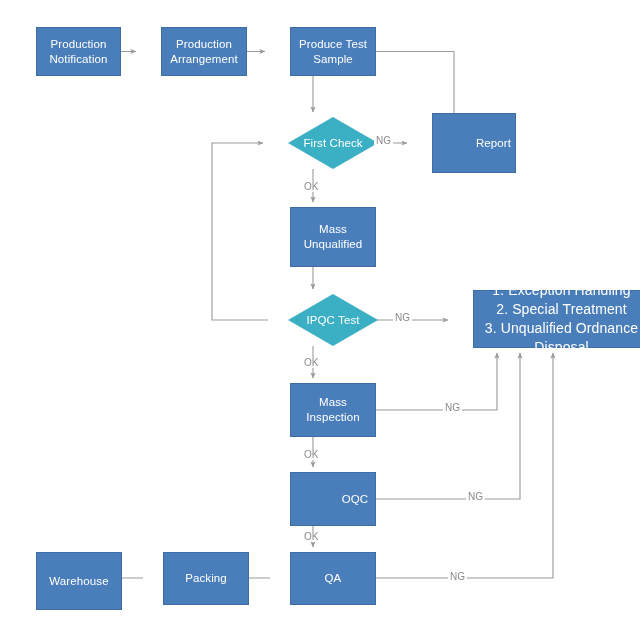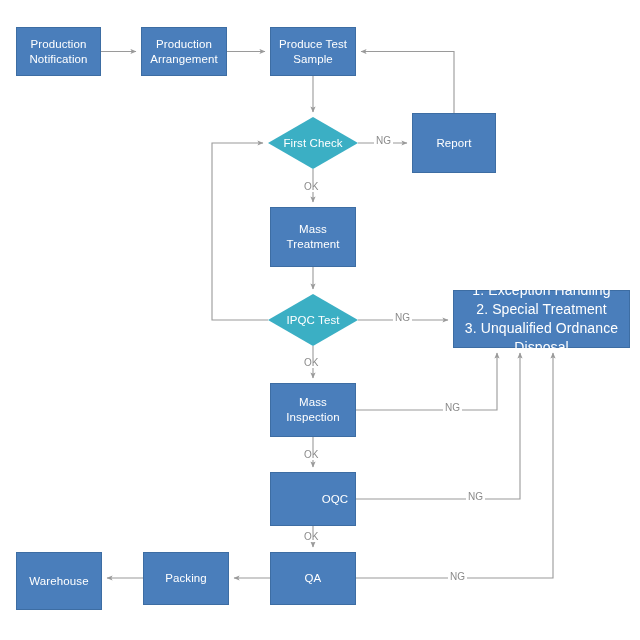--- a/index.html
+++ b/index.html
@@ -27,20 +27,21 @@
     position: absolute;
     box-sizing: border-box;
     display: flex;
     align-items: center;
     justify-content: center;
     text-align: center;
     color: #ffffff;
     font-size: 11.5px;
     line-height: 1.3;
     letter-spacing: 0.1px;
+    margin-left: 20px;
   }
   .node.process {
     background: #4A7EBB;
     border: 1px solid #3D6DA3;
   }
   .node.decision {
     background: transparent;
     border: none;
     align-items: center;
   }
@@ -114,26 +115,26 @@
       <div class="node process" style="left: 270px; top: 27px; width: 86px; height: 49px;">
         <span class="label multi-line">Produce Test
 Sample</span>
       </div>
       <div class="node decision" style="left: 268px; top: 117px; width: 90px; height: 52px;">
         <svg class="diamond-shape" viewBox="0 0 90 52" preserveAspectRatio="none">
           <polygon points="45,0 90,26 45,52 0,26" fill="#3BAFC4"></polygon>
         </svg>
         <span class="label multi-line">First Check</span>
       </div>
-      <div class="node process" style="left: 412px; top: 113px; width: 84px; height: 60px;">
+      <div class="node process" style="left: 412px; top: 113px; width: 84px; height: 60px; justify-content: flex-end;">
         <span class="label multi-line">Report</span>
       </div>
       <div class="node process" style="left: 270px; top: 207px; width: 86px; height: 60px;">
         <span class="label multi-line">Mass
-Treatment</span>
+Unqualified</span>
       </div>
       <div class="node decision" style="left: 268px; top: 294px; width: 90px; height: 52px;">
         <svg class="diamond-shape" viewBox="0 0 90 52" preserveAspectRatio="none">
           <polygon points="45,0 90,26 45,52 0,26" fill="#3BAFC4"></polygon>
         </svg>
         <span class="label multi-line">IPQC Test</span>
       </div>
       <div class="node process" style="left: 453px; top: 290px; width: 177px; height: 58px;">
         <span class="label multi-line" style="font-size: 14px; line-height: 1.35;">1. Exception Handling
 2. Special Treatment

